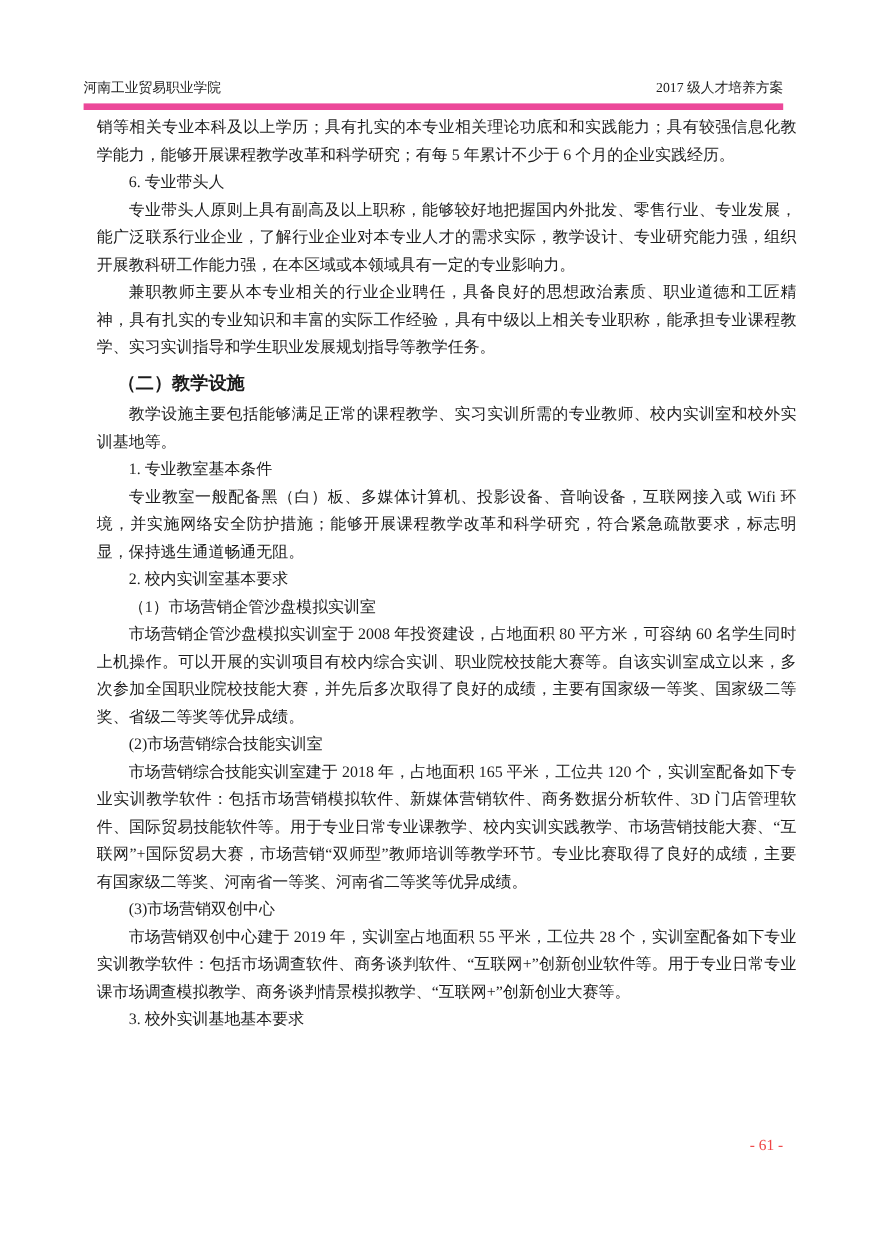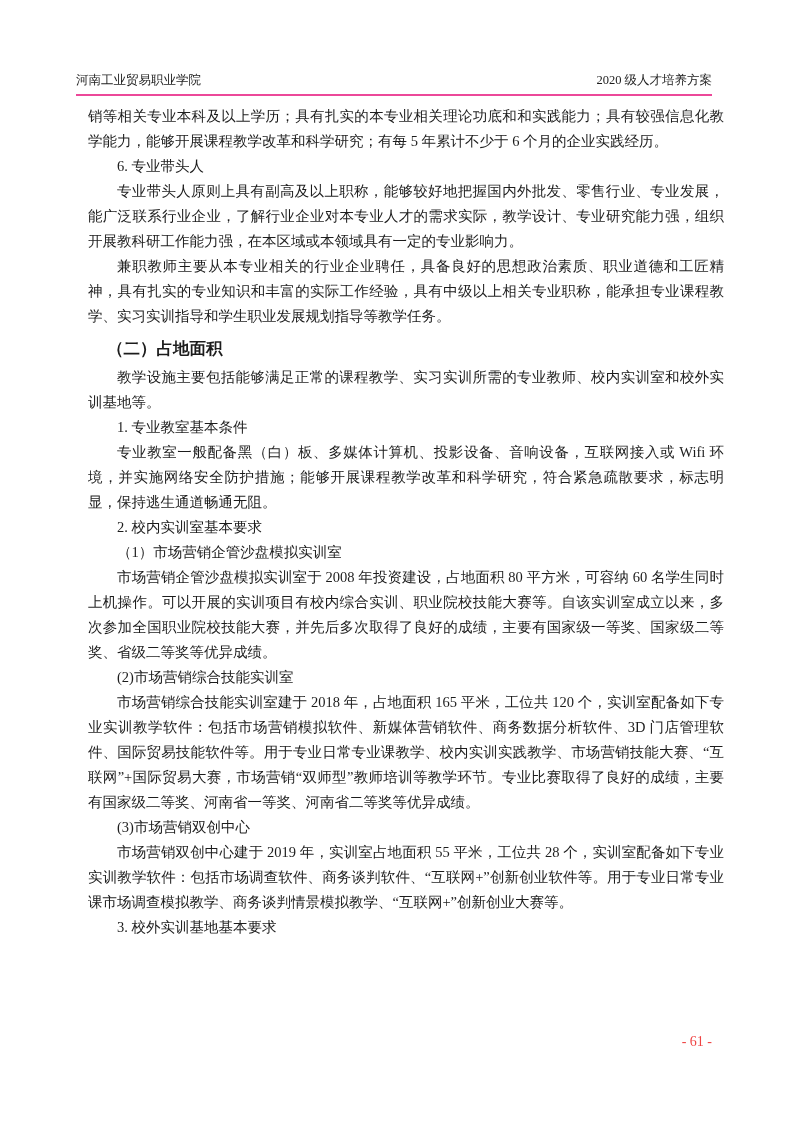--- a/index.html
+++ b/index.html
@@ -22,21 +22,21 @@
     position: absolute;
     top: 72px;
     left: 76px;
     width: 636px;
     display: flex;
     justify-content: space-between;
     align-items: flex-end;
     font-size: 12.5px;
     line-height: 17px;
     padding-bottom: 5px;
-    border-bottom: 2px solid #ec4899;
+    border-bottom: 6px solid #ec4899;
   }
 
   .page-body {
     position: absolute;
     top: 104px;
     left: 88px;
     width: 636px;
     font-size: 14.5px;
     line-height: 25px;
     text-align: justify;
@@ -66,29 +66,29 @@
     color: #ef4444;
   }
 </style>
 </head>
 <body>
 
 <div class="page">
 
   <header class="page-header">
     <span>河南工业贸易职业学院</span>
-    <span>2020 级人才培养方案</span>
+    <span>2017 级人才培养方案</span>
   </header>
 
   <main class="page-body" id="body-container">
       <p class="para body">销等相关专业本科及以上学历；具有扎实的本专业相关理论功底和和实践能力；具有较强信息化教学能力，能够开展课程教学改革和科学研究；有每 5 年累计不少于 6 个月的企业实践经历。</p>
       <p class="para body indent">6. 专业带头人</p>
       <p class="para body indent">专业带头人原则上具有副高及以上职称，能够较好地把握国内外批发、零售行业、专业发展，能广泛联系行业企业，了解行业企业对本专业人才的需求实际，教学设计、专业研究能力强，组织开展教科研工作能力强，在本区域或本领域具有一定的专业影响力。</p>
       <p class="para body indent">兼职教师主要从本专业相关的行业企业聘任，具备良好的思想政治素质、职业道德和工匠精神，具有扎实的专业知识和丰富的实际工作经验，具有中级以上相关专业职称，能承担专业课程教学、实习实训指导和学生职业发展规划指导等教学任务。</p>
-      <p class="para heading indent">（二）占地面积</p>
+      <p class="para heading indent">（二）教学设施</p>
       <p class="para body indent">教学设施主要包括能够满足正常的课程教学、实习实训所需的专业教师、校内实训室和校外实训基地等。</p>
       <p class="para body indent">1. 专业教室基本条件</p>
       <p class="para body indent">专业教室一般配备黑（白）板、多媒体计算机、投影设备、音响设备，互联网接入或 Wifi 环境，并实施网络安全防护措施；能够开展课程教学改革和科学研究，符合紧急疏散要求，标志明显，保持逃生通道畅通无阻。</p>
       <p class="para body indent">2. 校内实训室基本要求</p>
       <p class="para body indent">（1）市场营销企管沙盘模拟实训室</p>
       <p class="para body indent">市场营销企管沙盘模拟实训室于 2008 年投资建设，占地面积 80 平方米，可容纳 60 名学生同时上机操作。可以开展的实训项目有校内综合实训、职业院校技能大赛等。自该实训室成立以来，多次参加全国职业院校技能大赛，并先后多次取得了良好的成绩，主要有国家级一等奖、国家级二等奖、省级二等奖等优异成绩。</p>
       <p class="para body indent">(2)市场营销综合技能实训室</p>
       <p class="para body indent">市场营销综合技能实训室建于 2018 年，占地面积 165 平米，工位共 120 个，实训室配备如下专业实训教学软件：包括市场营销模拟软件、新媒体营销软件、商务数据分析软件、3D 门店管理软件、国际贸易技能软件等。用于专业日常专业课教学、校内实训实践教学、市场营销技能大赛、“互联网”+国际贸易大赛，市场营销“双师型”教师培训等教学环节。专业比赛取得了良好的成绩，主要有国家级二等奖、河南省一等奖、河南省二等奖等优异成绩。</p>
       <p class="para body indent">(3)市场营销双创中心</p>
       <p class="para body indent">市场营销双创中心建于 2019 年，实训室占地面积 55 平米，工位共 28 个，实训室配备如下专业实训教学软件：包括市场调查软件、商务谈判软件、“互联网+”创新创业软件等。用于专业日常专业课市场调查模拟教学、商务谈判情景模拟教学、“互联网+”创新创业大赛等。</p>

